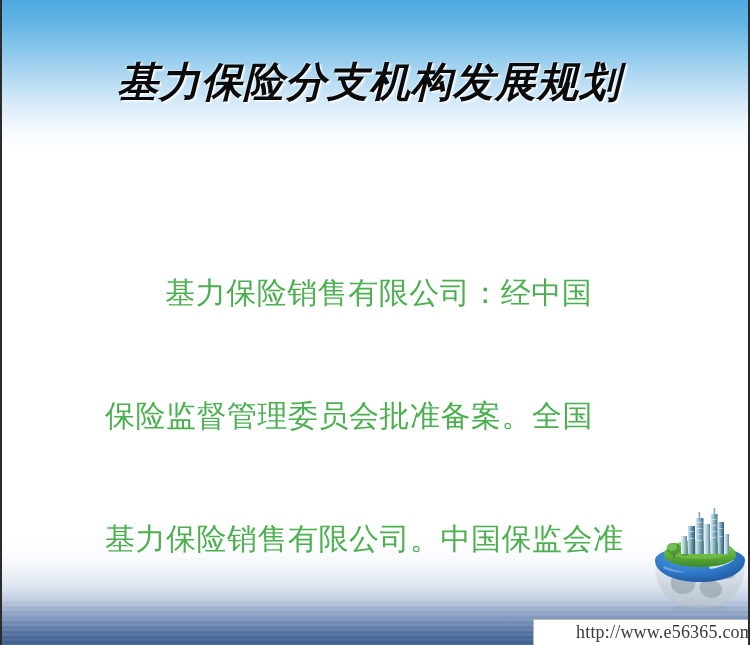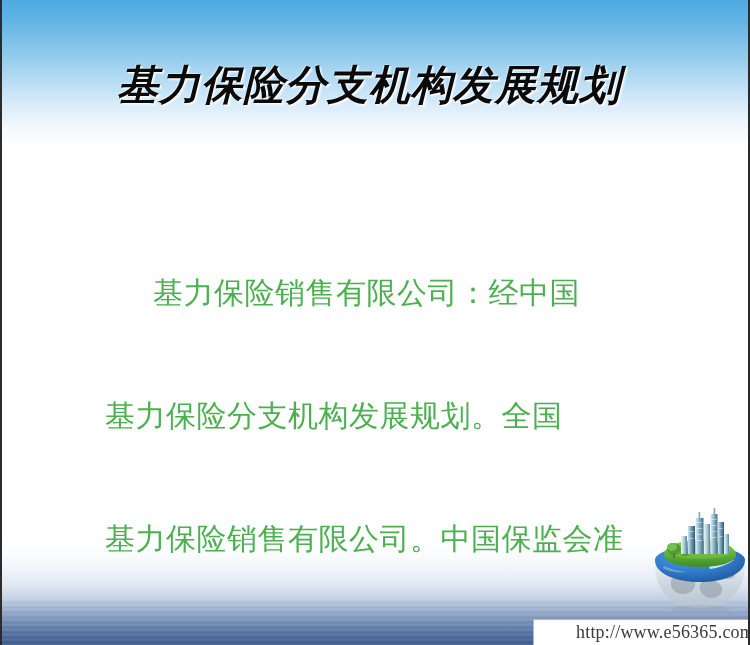--- a/index.html
+++ b/index.html
@@ -79,21 +79,21 @@
     pointer-events: none;
   }
 
   
   .title {
     position: absolute;
     left: 0; right: 12px;
     top: 58px;
     z-index: 3;
     text-align: center;
-    font-family: Liberation Serif, serif;
+    font-family: Liberation Mono, monospace;
     font-weight: bold;
     font-style: italic;
     font-size: 41px;
     line-height: 54px;
     letter-spacing: 1px;
     color: #0a0a0a;
     white-space: nowrap;
     text-shadow:
        1px 1px 0 rgba(255,255,255,0.85),
        2px 2px 2px rgba(255,255,255,0.65),
@@ -110,21 +110,20 @@
     color: #4cb050;
     font-family: "DejaVu Sans", "Liberation Sans", sans-serif;
     font-size: 30px;
     line-height: 41px;
     letter-spacing: 0.5px;
     white-space: pre;
   }
   .body-text .line {
     display: block;
     height: 41px;
-    font-family: Liberation Serif, serif;
   }
 
   
   .globe-wrap {
     position: absolute;
     left: 648px;
     top: 508px;
     width: 100px;
     height: 104px;
     z-index: 4;
@@ -163,21 +162,21 @@
 
   <div class="sky"></div>
   <div class="mid-white"></div>
   <div class="sea"></div>
   <div class="sea-shimmer"></div>
 
   <div class="title">基力保险分支机构发展规划</div>
 
   <div class="body-text">
     <span class="line">      基力保险销售有限公司：经中国</span>
-    <span class="line">基力保险分支机构发展规划。全国</span>
+    <span class="line">保险监督管理委员会批准备案。全国</span>
     <span class="line">基力保险销售有限公司。中国保监会准</span>
     <span class="line">许在全国范围内：31个省、直辖市、</span>
     
     
     
   </div>
 
   <div class="globe-wrap">
     <svg width="100" height="104" viewBox="0 0 100 104" xmlns="http://www.w3.org/2000/svg">
       <defs>

